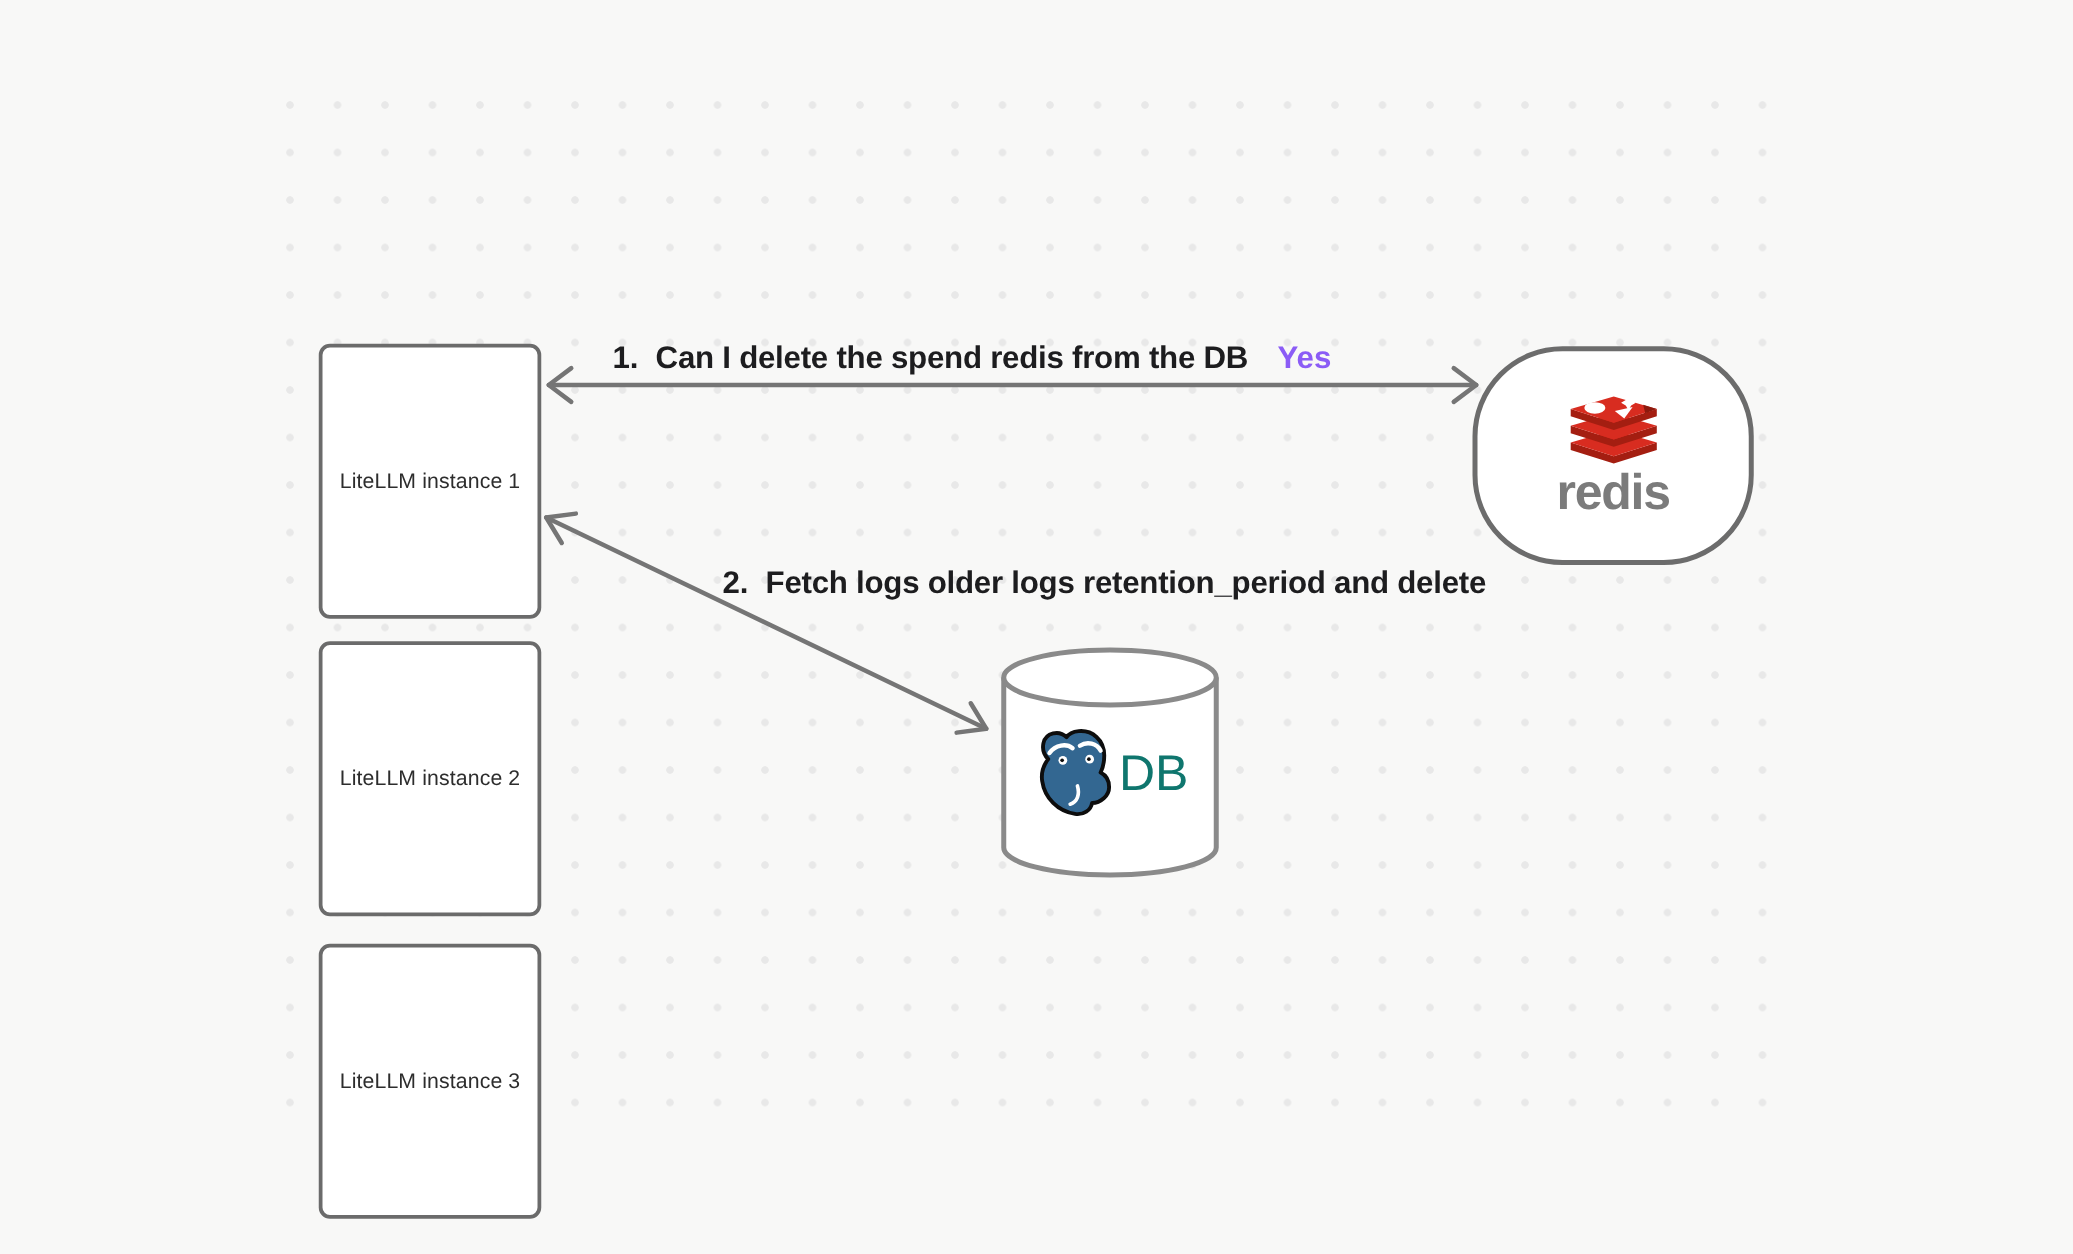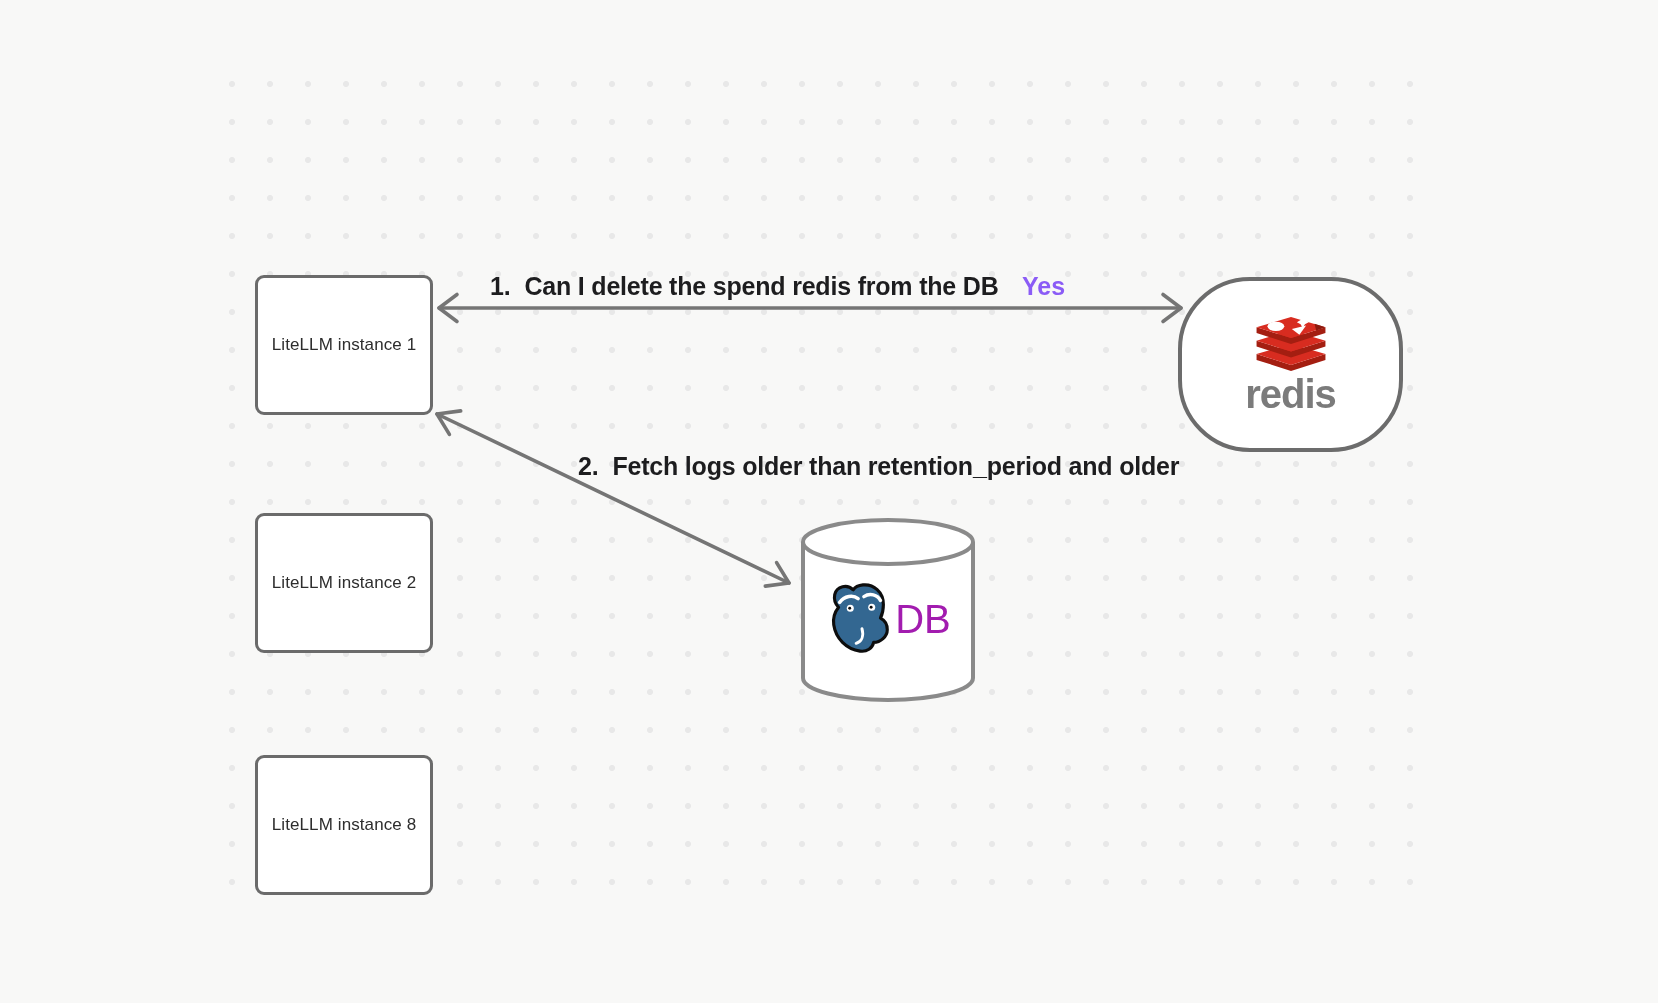--- a/index.html
+++ b/index.html
@@ -8,21 +8,21 @@
 
   
   .dot-grid{
     position:absolute;left:213px;top:65px;width:1216px;height:836px;
     background-image:radial-gradient(circle,#e8e8e8 2.7px,rgba(232,232,232,0) 3.3px);
     background-size:38px 38px;
   }
 
   
   .inst-box{
-    position:absolute;left:255px;width:178px;height:140px;
+    position:absolute;left:255px;width:178px;height:220px;
     background:#ffffff;border:3.5px solid #6b6b6b;border-radius:9px;
     display:flex;align-items:center;justify-content:center;box-sizing:border-box;
   }
   .inst-box .lbl{font-size:17px;color:#2d2d2d;letter-spacing:.1px;}
   #box1{top:275px;} #box2{top:513px;justify-content:center;} #box3{top:755px;}
 
   
   svg.edges{position:absolute;left:0;top:0;}
   .edge-line{stroke:#757575;stroke-width:3.6;fill:none;stroke-linecap:round;stroke-linejoin:round;}
 
@@ -43,21 +43,21 @@
     box-sizing:border-box;
   }
   .redis-word{font-size:40px;font-weight:700;color:#7b7b7b;letter-spacing:-1px;line-height:1;margin-top:2px;}
 
   
   .db-cyl-svg{position:absolute;left:799px;top:516px;}
   .db-content{
     position:absolute;left:806px;top:574px;width:164px;height:90px;
     display:flex;align-items:center;justify-content:center;
   }
-  .db-label{font-size:40px;color:#a21caf;line-height:1;margin-left:-2px;}
+  .db-label{font-size:40px;color:#0f766e;line-height:1;margin-left:-2px;}
 </style>
 </head>
 <body>
 
 <div id="canvas">
 
   <div class="dot-grid"></div>
 
   <svg class="edges" width="1658" height="1003" viewBox="0 0 1658 1003">
     <g>
@@ -73,31 +73,31 @@
   </svg>
 
   <div class="edge-label" id="edge1-label">
     <span>1.</span>
     <span>Can I delete the spend redis from the DB</span>
   </div>
   <div id="edge1-answer">Yes</div>
 
   <div class="edge-label" id="edge2-label">
     <span>2.</span>
-    <span>Fetch logs older than retention_period and older</span>
+    <span>Fetch logs older logs retention_period and delete</span>
   </div>
 
   <div class="inst-box" id="box1">
     <span class="lbl">LiteLLM instance 1</span>
   </div>
   <div class="inst-box" id="box2">
     <span class="lbl">LiteLLM instance 2</span>
   </div>
   <div class="inst-box" id="box3">
-    <span class="lbl">LiteLLM instance 8</span>
+    <span class="lbl">LiteLLM instance 3</span>
   </div>
 
   <div class="redis-node">
     <svg width="84" height="56" viewBox="0 0 100 66">
 
       <g transform="translate(0,32)">
         <polygon points="9,13 9,20 50,33 91,20 91,13 50,26" fill="#a41e11"></polygon>
         <polygon points="50,1 91,13 50,26 9,13" fill="#d82c20"></polygon>
       </g>
 

